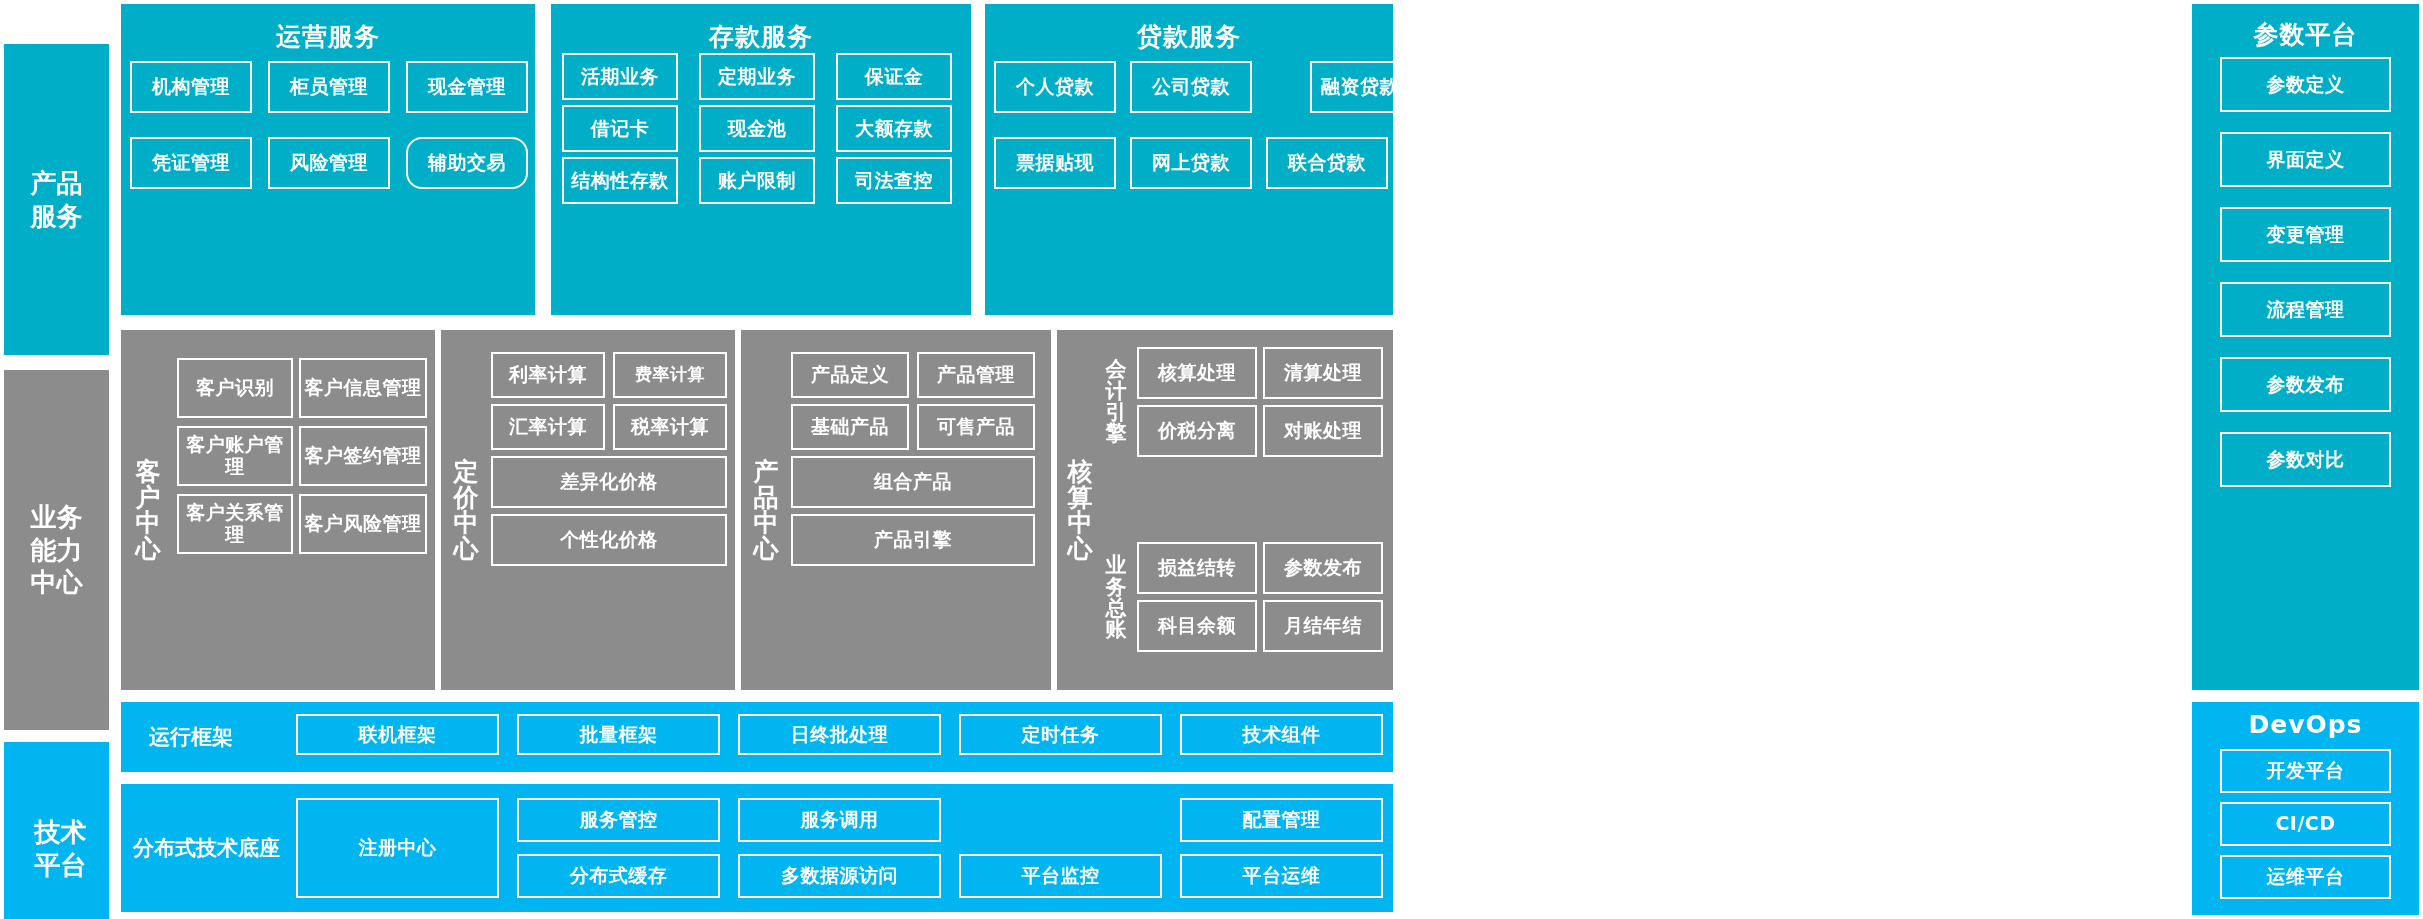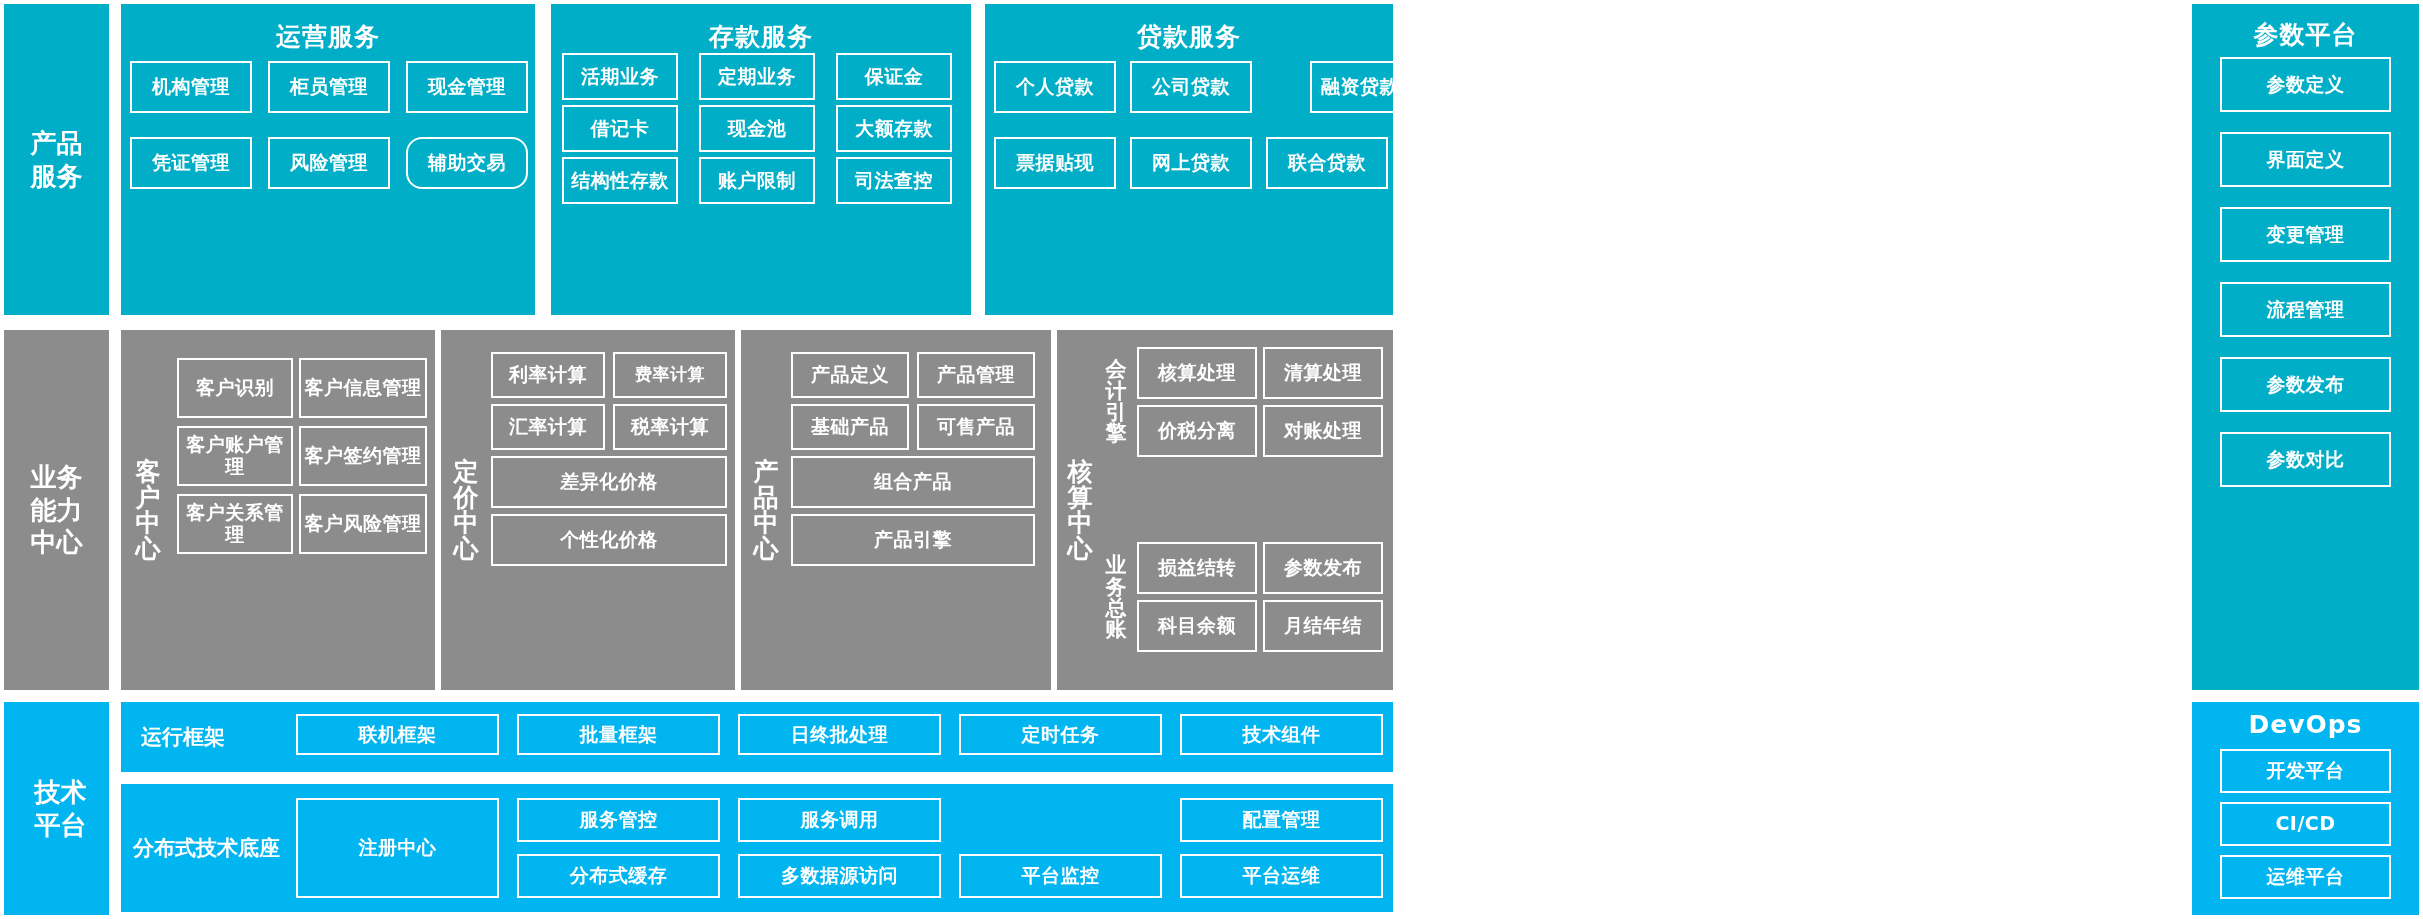--- a/index.html
+++ b/index.html
@@ -13,21 +13,21 @@
 
   
   .band{position:absolute;box-sizing:border-box;}
   .teal{background:#00AEC7;}
   .gray{background:#8C8C8C;}
   .blue{background:#00B5F0;}
 
   .sidelabel{
     position:absolute;box-sizing:border-box;
     display:flex;align-items:center;justify-content:center;
-    color:#fff;font-weight:bold;text-align:center;line-height:1.25;
+    color:#fff;font-weight:bold;text-align:center;line-height:1.25;margin-top:40px;
   }
 
   
   .cell{
     box-sizing:border-box;border:2px solid #ffffff;
     display:flex;align-items:center;justify-content:center;
     color:#ffffff;font-weight:bold;text-align:center;
     line-height:1.15;letter-spacing:.5px;
   }
   .grp-title{
@@ -204,21 +204,21 @@
   <div class="band" id="row3">
 
     <div class="sidelabel blue" id="tp-label">
       <div>
         <div>技术</div>
         <div>平台</div>
       </div>
     </div>
 
     <div class="blue" style="position:absolute;left:121px;top:0;width:1272px;height:70px;">
-      <div style="position:absolute;left:20px;top:0;height:70px;display:flex;align-items:center;color:#fff;font-weight:bold;font-size:21px;">运行框架</div>
+      <div style="position:absolute;left:28px;top:0;height:70px;display:flex;align-items:center;color:#fff;font-weight:bold;font-size:21px;">运行框架</div>
       <div class="cell" style="position:absolute;left:175px;top:12px;width:203px;height:41px;font-size:19px;">联机框架</div>
       <div class="cell" style="position:absolute;left:396px;top:12px;width:203px;height:41px;font-size:19px;">批量框架</div>
       <div class="cell" style="position:absolute;left:617px;top:12px;width:203px;height:41px;font-size:19px;">日终批处理</div>
       <div class="cell" style="position:absolute;left:838px;top:12px;width:203px;height:41px;font-size:19px;">定时任务</div>
       <div class="cell" style="position:absolute;left:1059px;top:12px;width:203px;height:41px;font-size:19px;">技术组件</div>
     </div>
 
     <div class="blue" style="position:absolute;left:121px;top:82px;width:1272px;height:128px;">
       <div style="position:absolute;left:12px;top:0;height:128px;display:flex;align-items:center;color:#fff;font-weight:bold;font-size:21px;">分布式技术底座</div>
       <div class="cell" style="position:absolute;left:175px;top:14px;width:203px;height:100px;font-size:19px;">注册中心</div>

